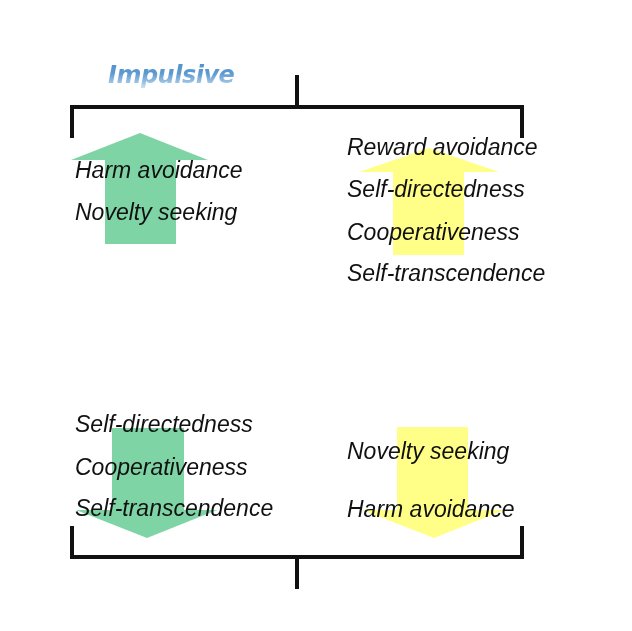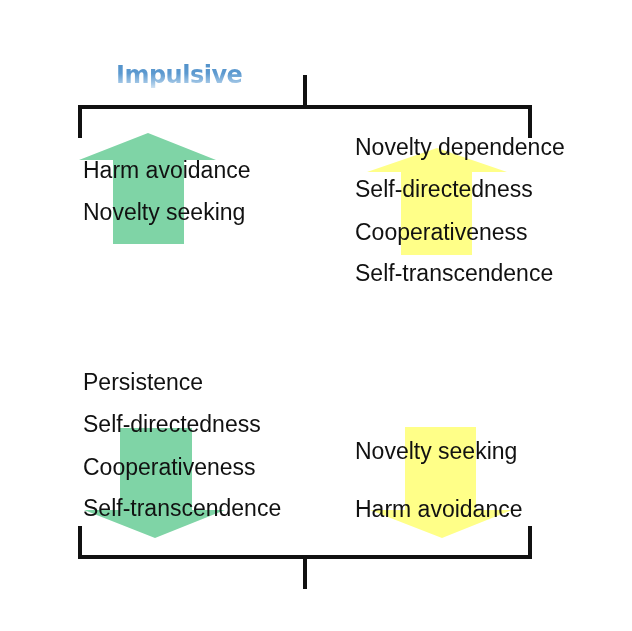--- a/index.html
+++ b/index.html
@@ -1,18 +1,18 @@
 <!DOCTYPE html>
 <html><head>
   <meta charset="utf-8">
   <style>
     html, body { margin: 0; padding: 0; background: #ffffff; }
     body { width: 632px; height: 631px; position: relative; overflow: hidden;
            font-family: "DejaVu Sans", "Liberation Sans", sans-serif; }
-    .stage { position: absolute; left: 12px; top: 0; width: 584px; height: 631px; }
+    .stage { position: absolute; left: 4px; top: 0; width: 584px; height: 631px; font-style: italic; }
     svg.shapes { position: absolute; left: 0; top: 0; }
     .title {
       position: absolute; font-family: "DejaVu Sans", sans-serif;
       font-weight: bold; font-size: 24px; letter-spacing: -0.5px;
       background: linear-gradient(to bottom, #4f8fc8 0%, #5d9ad0 45%, #a9cbe8 80%, #e3eef8 100%);
       -webkit-background-clip: text; background-clip: text; color: transparent;
       line-height: 30px;
     }
     .label {
       position: absolute; font-family: "Liberation Sans", sans-serif;
@@ -42,25 +42,24 @@
     <polygon fill="#7fd4a6" points="108,428 180,428 180,510 213,510 143,538 72,510 108,510"></polygon>
 
     <polygon fill="#ffff88" points="393,427 464,427 464,510 500,510 430,538 358,510 393,510"></polygon>
   </svg>
 
   <div class="title" style="left:104px; top:60px;">Impulsive</div>
 
   <div class="label" style="left:71px; top:157px;">Harm avoidance</div>
   <div class="label" style="left:71px; top:199px;">Novelty seeking</div>
 
-  <div class="label" style="left:343px; top:134px;">Novelty dependence</div>
+  <div class="label" style="left:343px; top:134px;">Reward avoidance</div>
   <div class="label" style="left:343px; top:176px;">Self-directedness</div>
   <div class="label" style="left:343px; top:219px;">Cooperativeness</div>
   <div class="label" style="left:343px; top:260px;">Self-transcendence</div>
 
-  <div class="label" style="left:71px; top:369px;">Persistence</div>
   <div class="label" style="left:71px; top:411px;">Self-directedness</div>
   <div class="label" style="left:71px; top:454px;">Cooperativeness</div>
   <div class="label" style="left:71px; top:495px;">Self-transcendence</div>
 
   <div class="label" style="left:343px; top:438px;">Novelty seeking</div>
   <div class="label" style="left:343px; top:496px;">Harm avoidance</div>
 </div>
 
 </body></html>

